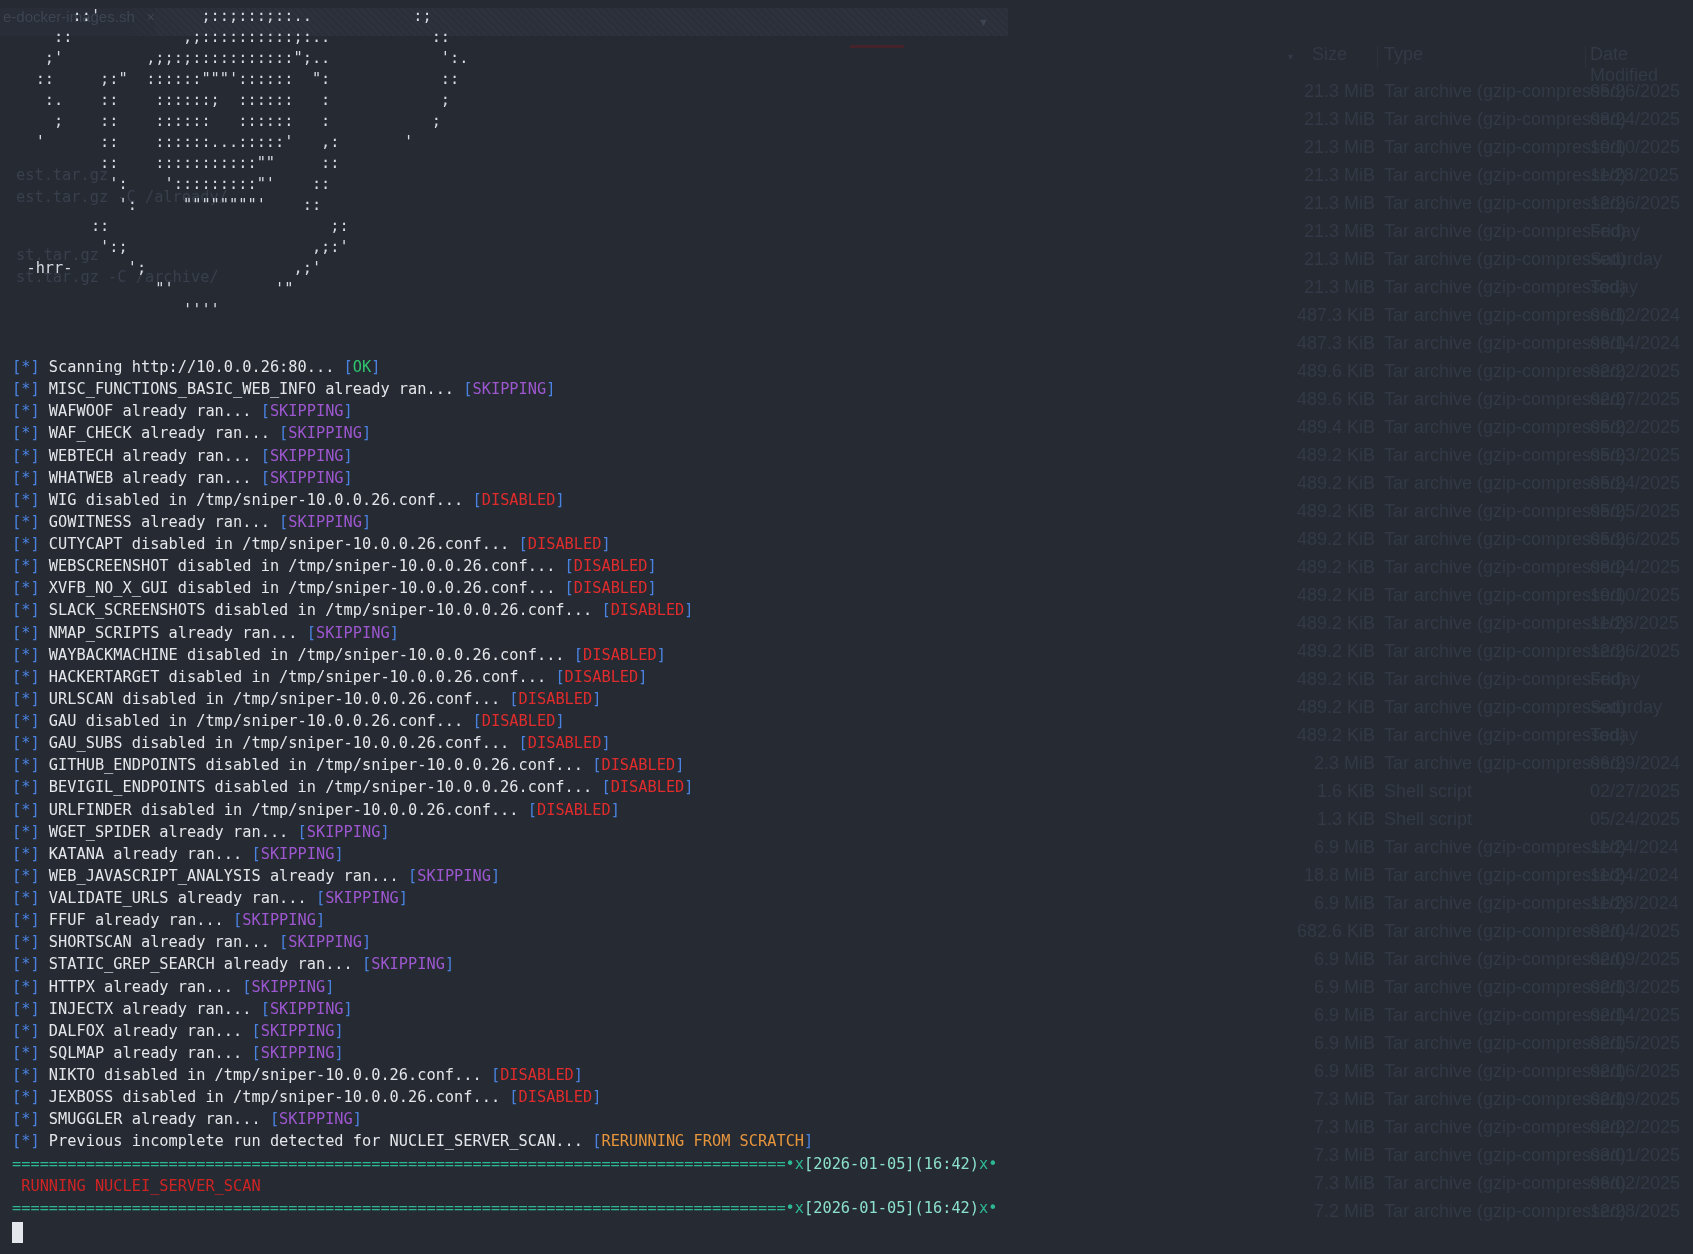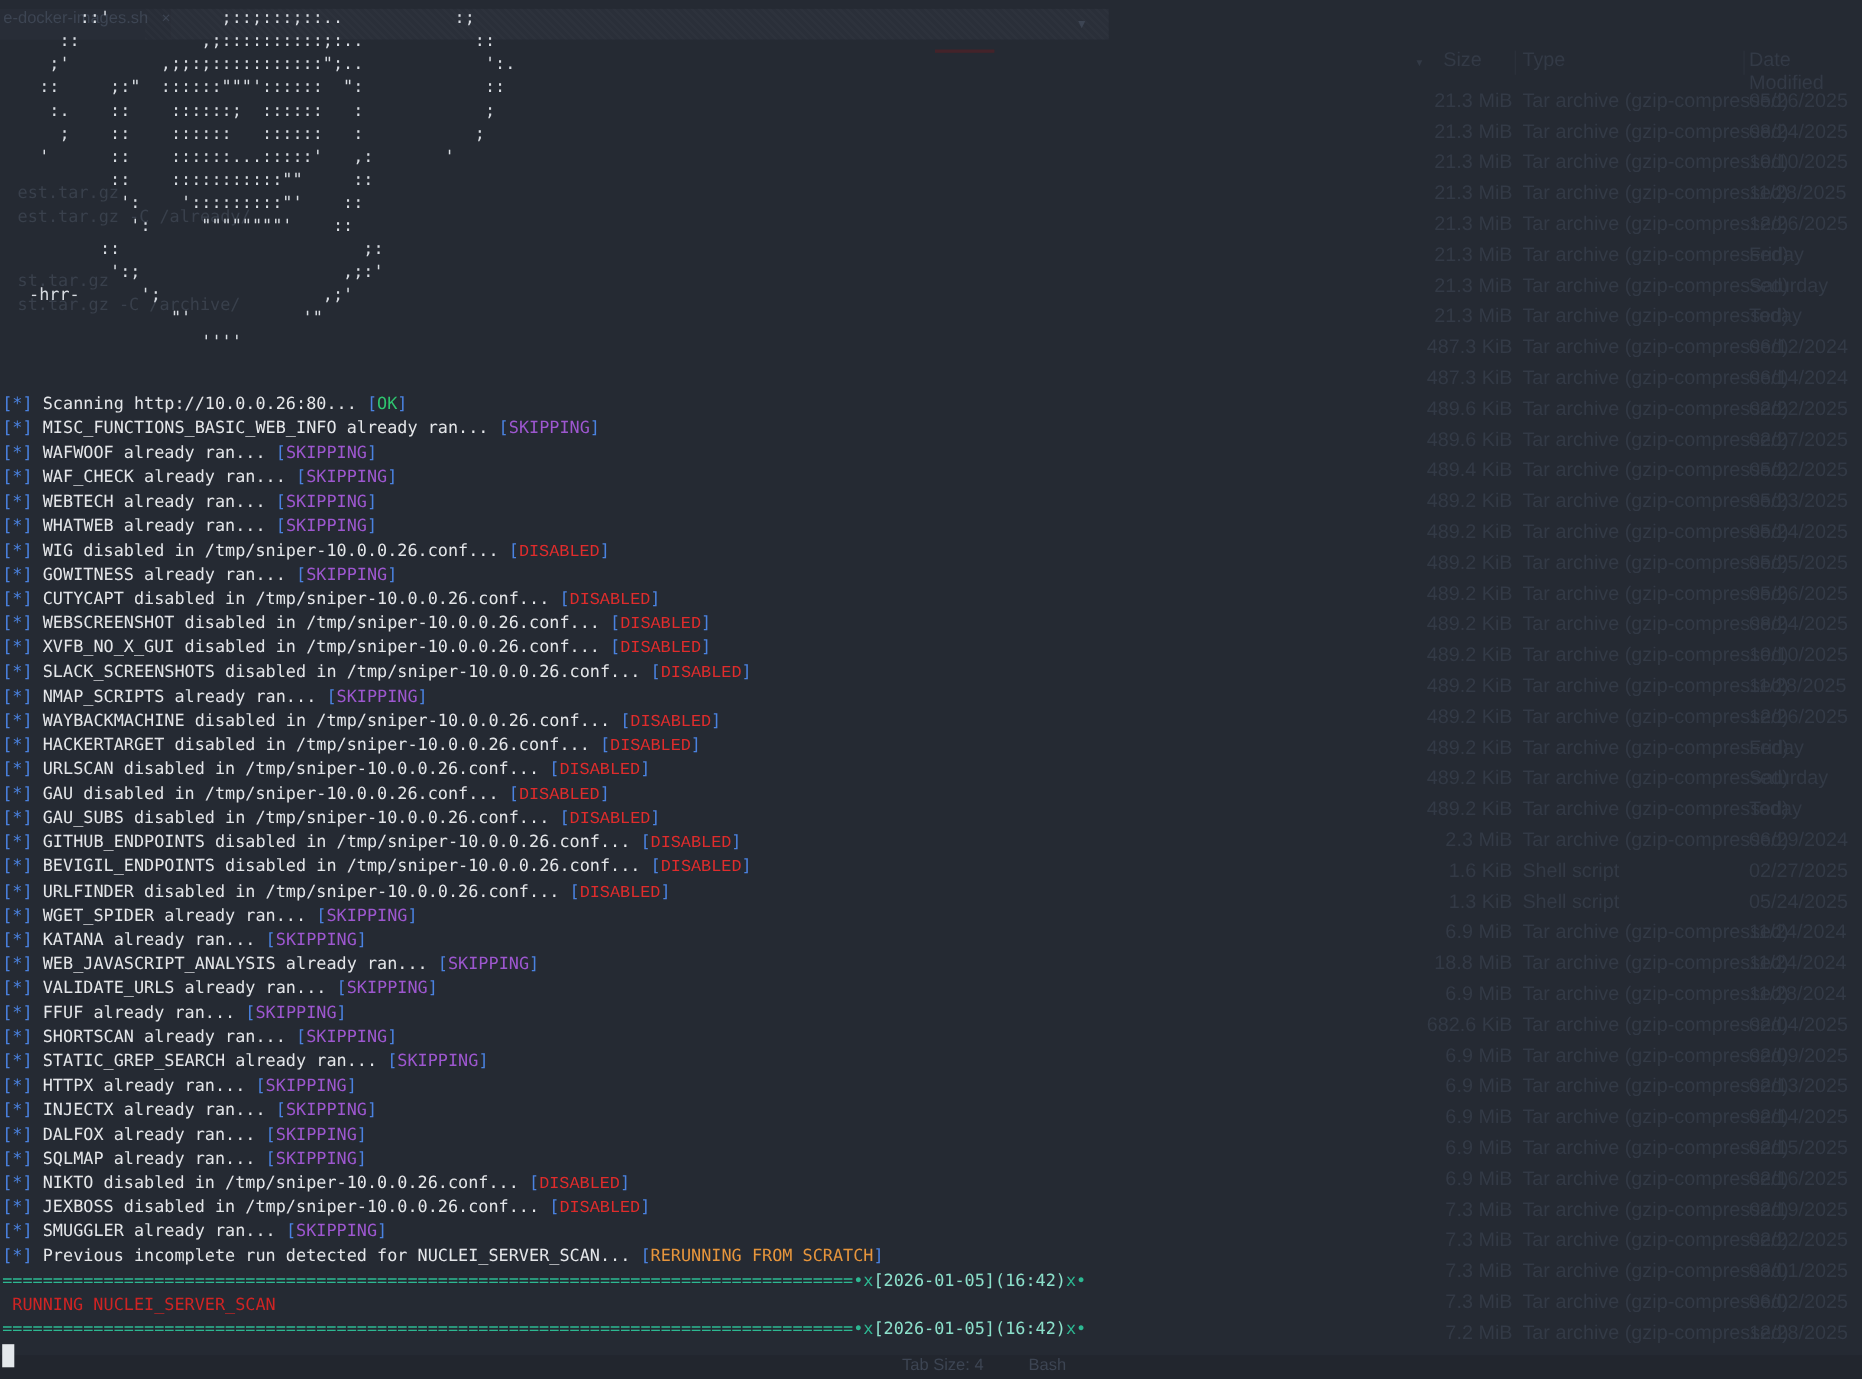--- a/index.html
+++ b/index.html
@@ -26,27 +26,27 @@
   .frag{position:absolute;left:16px;font:15.3px/22px "DejaVu Sans Mono",monospace;color:var(--faint-mono);white-space:pre;}
   .frag:nth-child(1){top:164px;} .frag:nth-child(2){top:186px;}
   .frag:nth-child(3){top:244px;} .frag:nth-child(4){top:266px;}
   
   .bottombar{position:absolute;left:0;top:1232px;width:1693px;height:22px;background:var(--bg-bottom);}
   .bottombar span{position:absolute;top:0;height:22px;line-height:22px;font:15px "Liberation Sans",sans-serif;color:var(--faint-ui);}
   .sb-tabsize{left:820px;} .sb-syntax{left:935px;}
   
   .art{position:absolute;left:8px;top:6px;margin:0;font:15.3px/21px "DejaVu Sans Mono",monospace;
     color:var(--art);white-space:pre;}
-  .log{position:absolute;left:2px;top:356px;font:15.3px/22.14px "DejaVu Sans Mono",monospace;white-space:pre;}
+  .log{position:absolute;left:12px;top:356px;font:15.3px/22.14px "DejaVu Sans Mono",monospace;white-space:pre;}
   .log .ln{height:22.14px;}
   .c-text{color:var(--text);}
   .c-blue{color:var(--blue);}
   .c-ok{color:var(--green);}
   .c-skip{color:var(--purple);}
-  .c-dis{color:var(--red);font-family:Liberation Mono, monospace;}
+  .c-dis{color:var(--red);}
   .c-rerun{color:var(--orange);margin-top:28px;}
   .c-sep{color:var(--teal);}
   .c-sepf{color:var(--teal);}
   .c-sepb{color:var(--teal-bright);}
   .run{color:var(--running-red);}
   .cursor{display:inline-block;width:11px;height:21px;background:var(--cursor);transform:translateY(3px);}
 </style>
 </head>
 <body>
 
@@ -277,24 +277,20 @@
       </div>
   </div>
 
   <div>
     <div class="frag">est.tar.gz</div>
     <div class="frag">est.tar.gz -C /already/</div>
     <div class="frag">st.tar.gz</div>
     <div class="frag">st.tar.gz -C /archive/</div>
   </div>
 
-  <div class="bottombar">
-    <span class="sb-tabsize">Tab Size: 4</span>
-    <span class="sb-syntax">Bash</span>
-  </div>
 
   <pre class="art" id="art">       ::'           ;::;:::;::..           :;
      ::            ,;::::::::::;:..           ::
     ;'         ,;;:;:::::::::::";..            ':.
    ::     ;:"  ::::::"""'::::::  ":            ::
     :.    ::    ::::::;  ::::::   :            ;
      ;    ::    ::::::   ::::::   :           ;
    '      ::    ::::::...:::::'   ,:       '
           ::    :::::::::::""     ::
            ':    ':::::::::"'    ::

